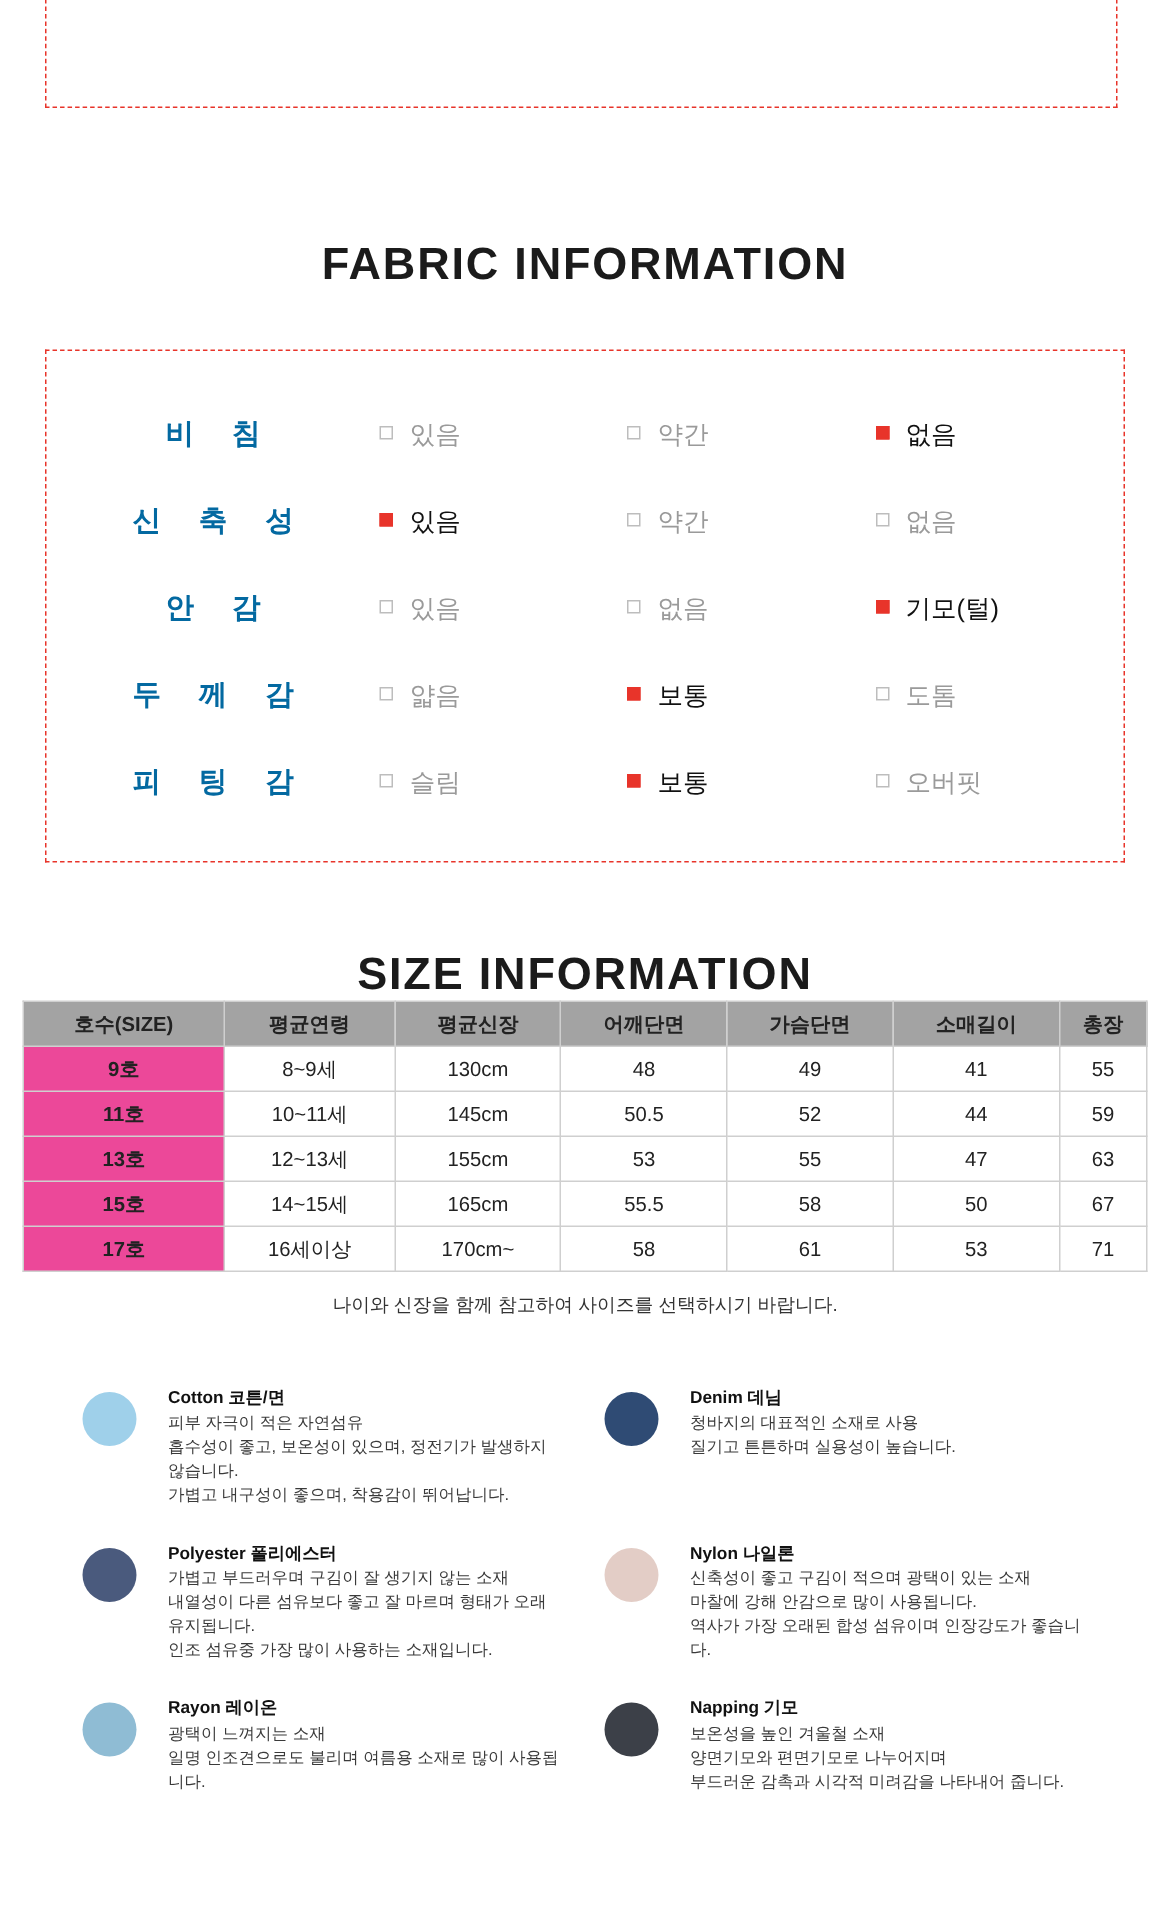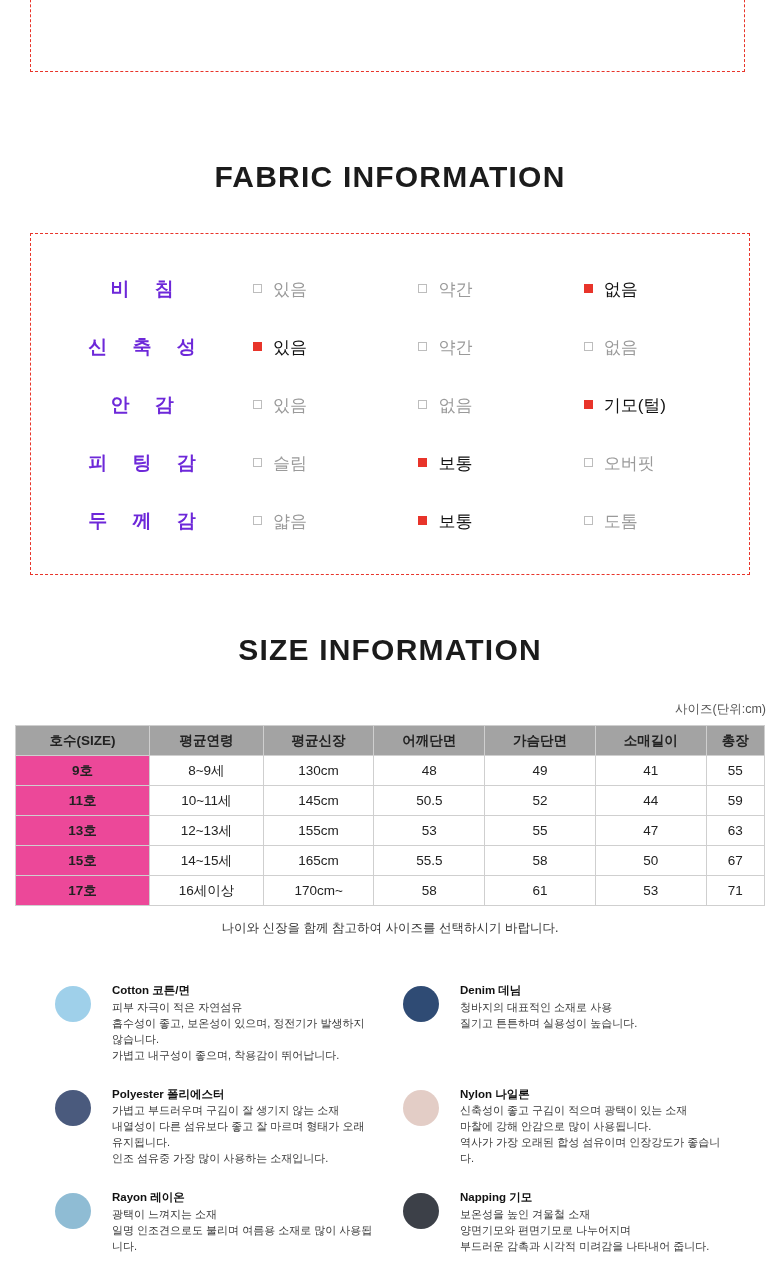--- a/index.html
+++ b/index.html
@@ -42,21 +42,21 @@
     border-collapse: collapse;
   }
   table.fabric td { padding: 0; height: 58px; vertical-align: middle; }
   .flabel {
     width: 215px;
     text-align: center;
     font-size: 19px;
     font-weight: bold;
     letter-spacing: 10px;
     text-indent: 10px;
-    color: #6d28d9;
+    color: #0369a1;
   }
   .fopt {
     width: 160px;
     font-size: 17px;
     color: #9a9a9a;
     white-space: nowrap;
   }
   .fopt .box {
     display: inline-block;
     width: 9px; height: 9px;
@@ -154,38 +154,37 @@
             <td class="fopt"><span class="box"></span><span>약간</span></td>
             <td class="fopt"><span class="box"></span><span>없음</span></td>
           </tr>
           <tr>
             <td class="flabel">안 감</td>
             <td class="fopt"><span class="box"></span><span>있음</span></td>
             <td class="fopt"><span class="box"></span><span>없음</span></td>
             <td class="fopt on"><span class="box"></span><span>기모(털)</span></td>
           </tr>
           <tr>
+            <td class="flabel">두 께 감</td>
+            <td class="fopt"><span class="box"></span><span>얇음</span></td>
+            <td class="fopt on"><span class="box"></span><span>보통</span></td>
+            <td class="fopt"><span class="box"></span><span>도톰</span></td>
+          </tr>
+          <tr>
             <td class="flabel">피 팅 감</td>
             <td class="fopt"><span class="box"></span><span>슬림</span></td>
             <td class="fopt on"><span class="box"></span><span>보통</span></td>
             <td class="fopt"><span class="box"></span><span>오버핏</span></td>
           </tr>
-          <tr>
-            <td class="flabel">두 께 감</td>
-            <td class="fopt"><span class="box"></span><span>얇음</span></td>
-            <td class="fopt on"><span class="box"></span><span>보통</span></td>
-            <td class="fopt"><span class="box"></span><span>도톰</span></td>
-          </tr>
         </tbody>
     </table>
   </div>
 
   <div class="section-title" id="size-title">SIZE INFORMATION</div>
 
-  <div class="unit">사이즈(단위:cm)</div>
 
   <table class="size">
     <thead>
       <tr id="size-head-row">
           <th>호수(SIZE)</th>
           <th>평균연령</th>
           <th>평균신장</th>
           <th>어깨단면</th>
           <th>가슴단면</th>
           <th>소매길이</th>

